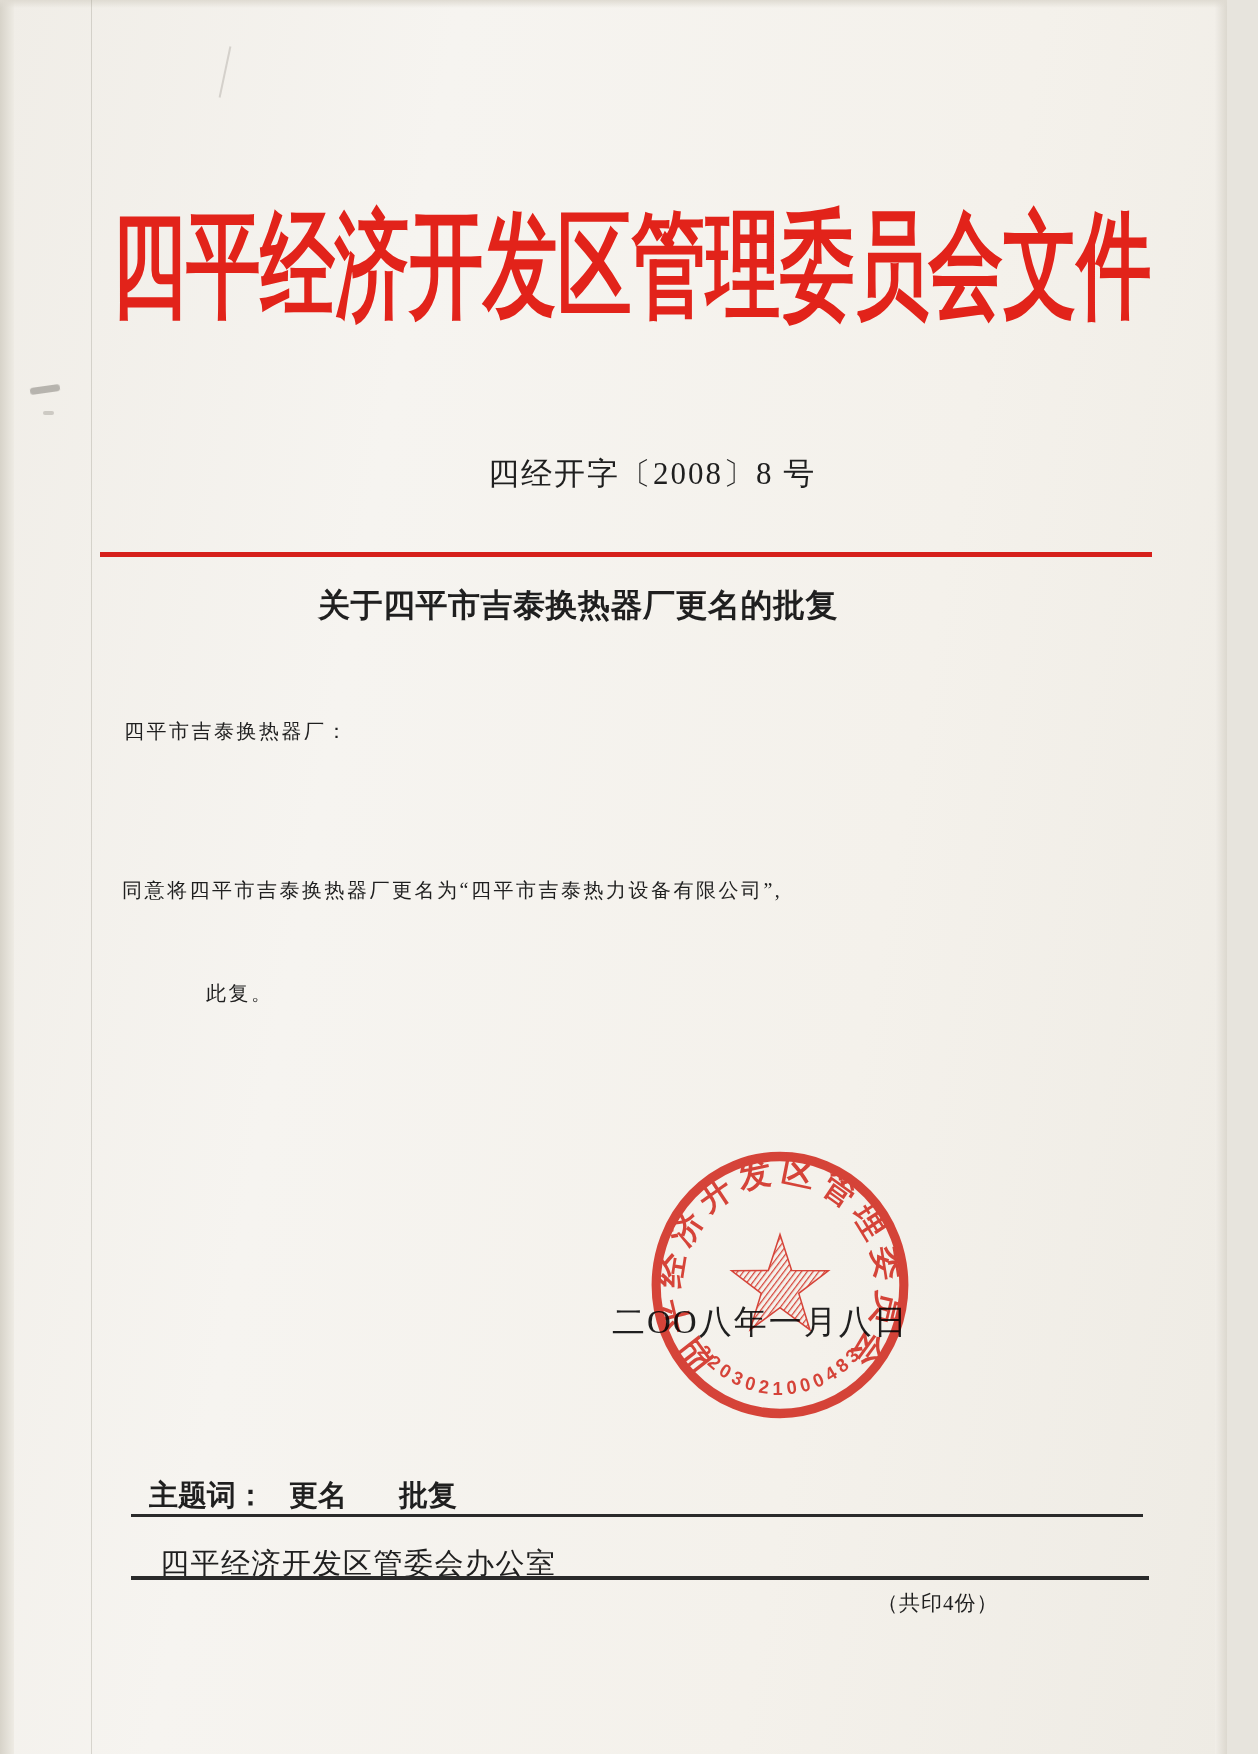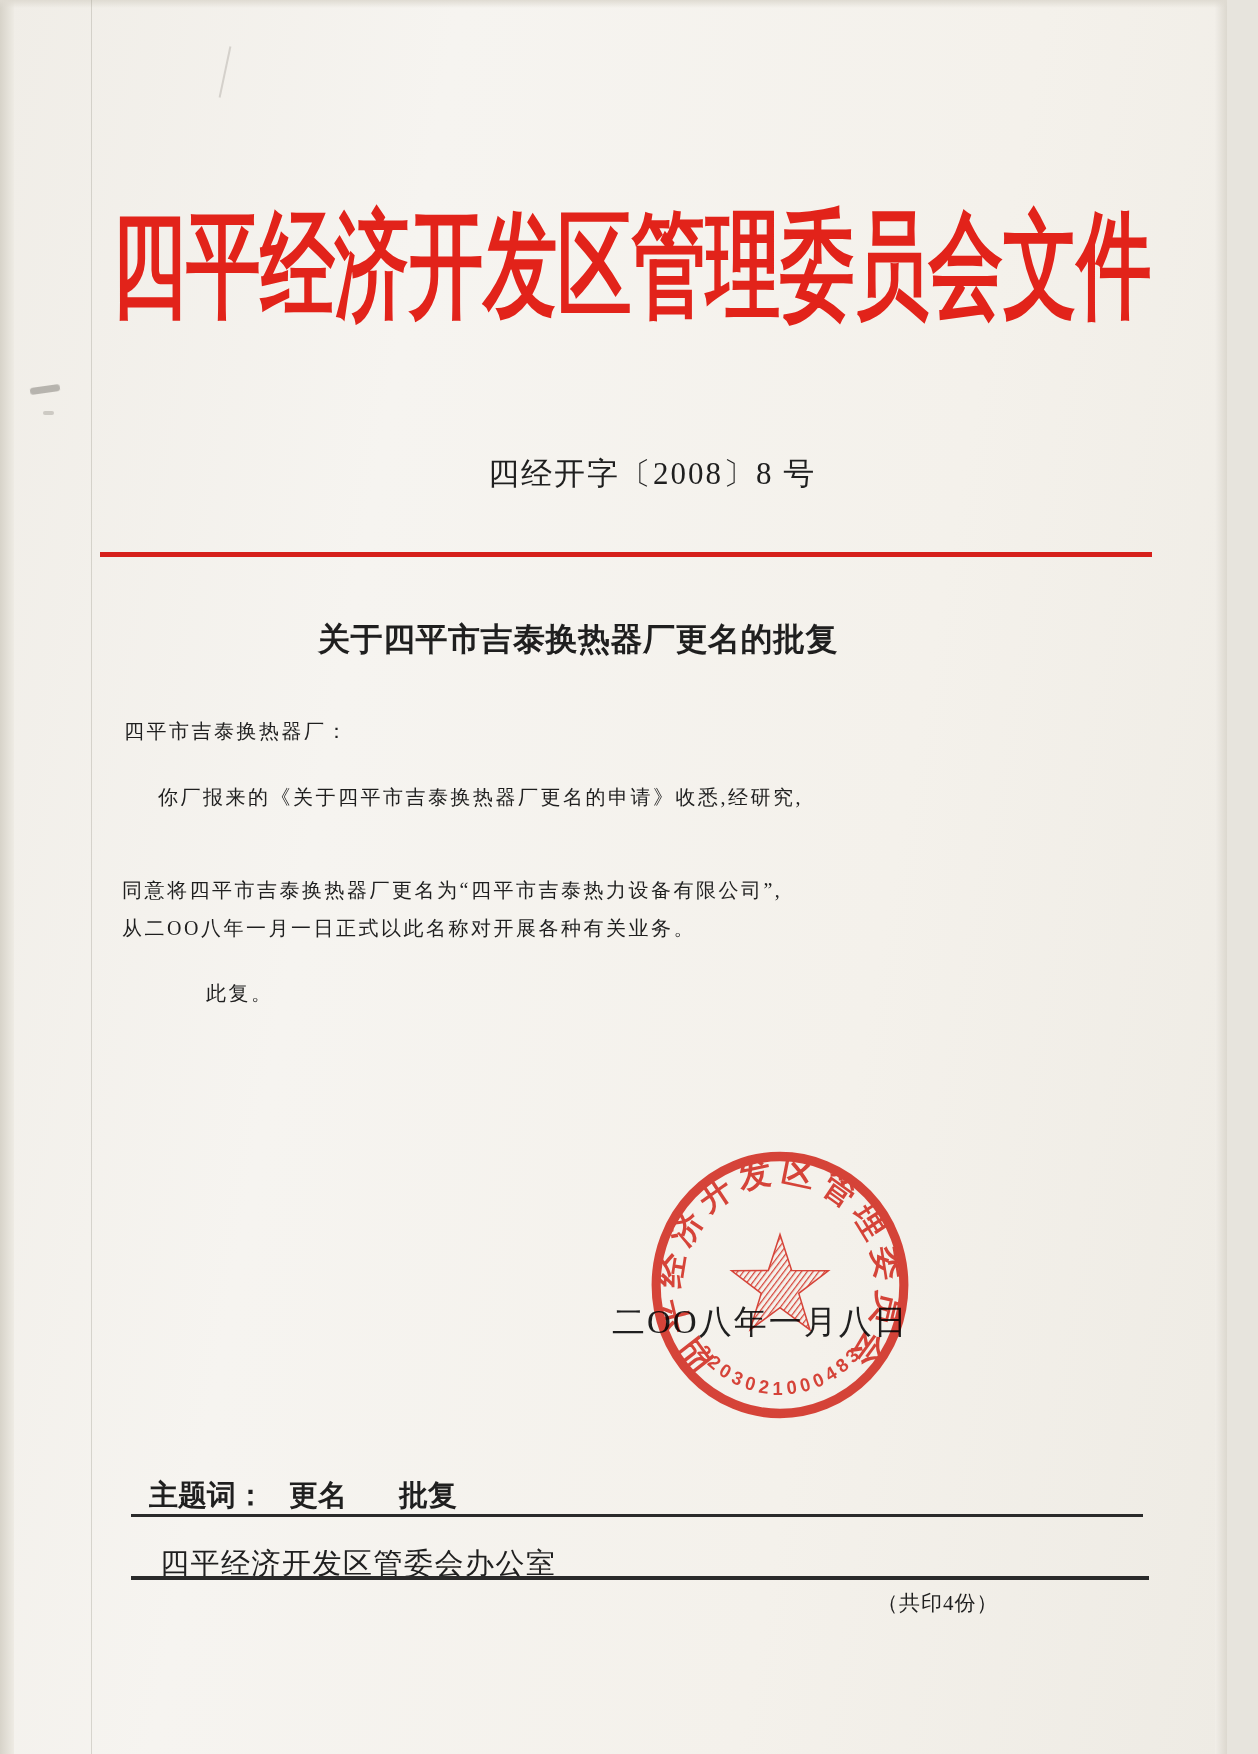--- a/index.html
+++ b/index.html
@@ -29,21 +29,21 @@
                 opacity:.4; border-radius:2px; }
 
   
   .header-title {
     position:absolute; left:112px; top:207px; white-space:nowrap;
     font-size:116px; line-height:1.02; font-weight:bold; color:#e2231a;
     transform:scaleX(0.64); transform-origin:left top;
   }
   .doc-number { position:absolute; left:488px; top:453px; font-size:31px; letter-spacing:2px; white-space:nowrap; }
   .red-rule   { position:absolute; left:100px; top:552px; width:1052px; height:5px; background:#d6201b; }
-  .doc-title  { position:absolute; left:318px; top:618px; font-size:32px; font-weight:bold;
+  .doc-title  { position:absolute; left:318px; top:584px; font-size:32px; font-weight:bold;
                 font-family:"Liberation Sans", sans-serif; letter-spacing:.5px; white-space:nowrap; }
   .bodytext   { position:absolute; font-size:20px; letter-spacing:2.5px; white-space:nowrap; }
   .salutation { left:124px; top:718px; }
   .bline0     { left:158px; top:784px; }
   .bline1     { left:122px; top:850px;margin-top:27px; }
   .bline2     { left:122px; top:915px; }
   .closing    { left:206px; top:980px; }
   .issue-date { position:absolute; left:612px; top:1300px; font-size:33px; letter-spacing:2px; white-space:nowrap; }
 
   .seal { position:absolute; left:646px; top:1146px; width:268px; height:278px;
@@ -74,23 +74,21 @@
   <div class="scratch"></div>
   <div class="red-blotch"></div>
   <div class="red-dot"></div>
 
   <div class="header-title">四平经济开发区管理委员会文件</div>
   <div class="doc-number">四经开字〔2008〕8 号</div>
   <div class="red-rule"></div>
 
   <div class="doc-title">关于四平市吉泰换热器厂更名的批复</div>
   <div class="bodytext salutation">四平市吉泰换热器厂：</div>
-  <div class="bodytext bline0">你厂报来的《关于四平市吉泰换热器厂更名的申请》收悉,经研究,</div>
   <div class="bodytext bline1">同意将四平市吉泰换热器厂更名为“四平市吉泰热力设备有限公司”,</div>
-  <div class="bodytext bline2">从二OO八年一月一日正式以此名称对开展各种有关业务。</div>
   <div class="bodytext closing">此复。</div>
 
   <div class="issue-date">二OO八年一月八日</div>
   <div class="seal">
     <svg viewBox="0 0 264 264" width="100%" height="100%" preserveAspectRatio="none">
       <defs>
         <pattern id="starHatch" width="4.5" height="4.5" patternUnits="userSpaceOnUse" patternTransform="rotate(38)">
           <line x1="0" y1="0" x2="0" y2="4.5" stroke="#dd372c" stroke-width="2.4"></line>
         </pattern>
         <path id="sealTopArc" d="M 72.3 208.4 A 97 97 0 1 1 191.7 208.4" fill="none"></path>

